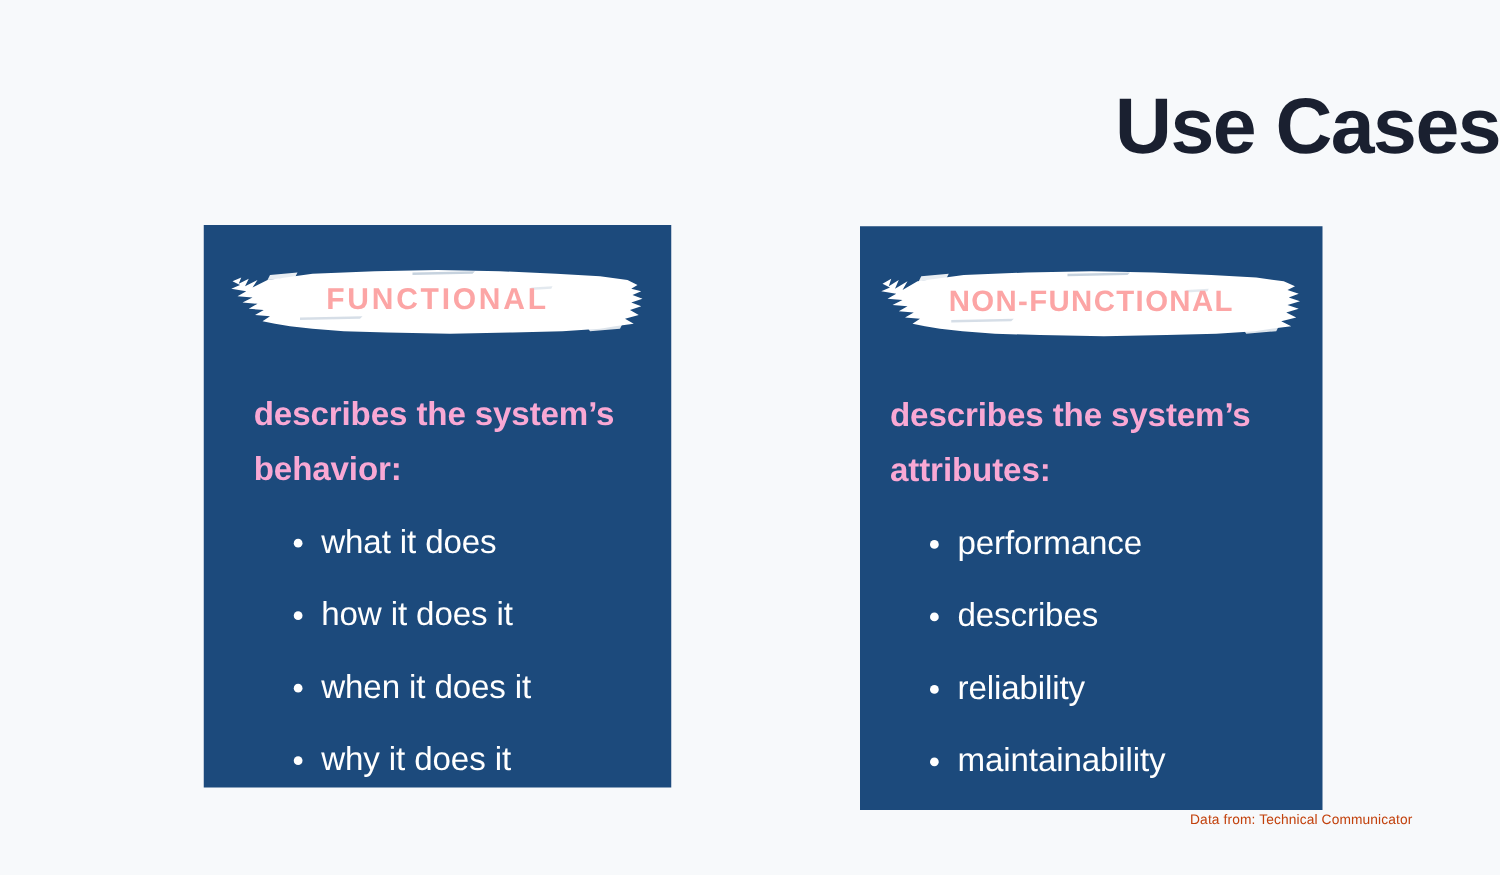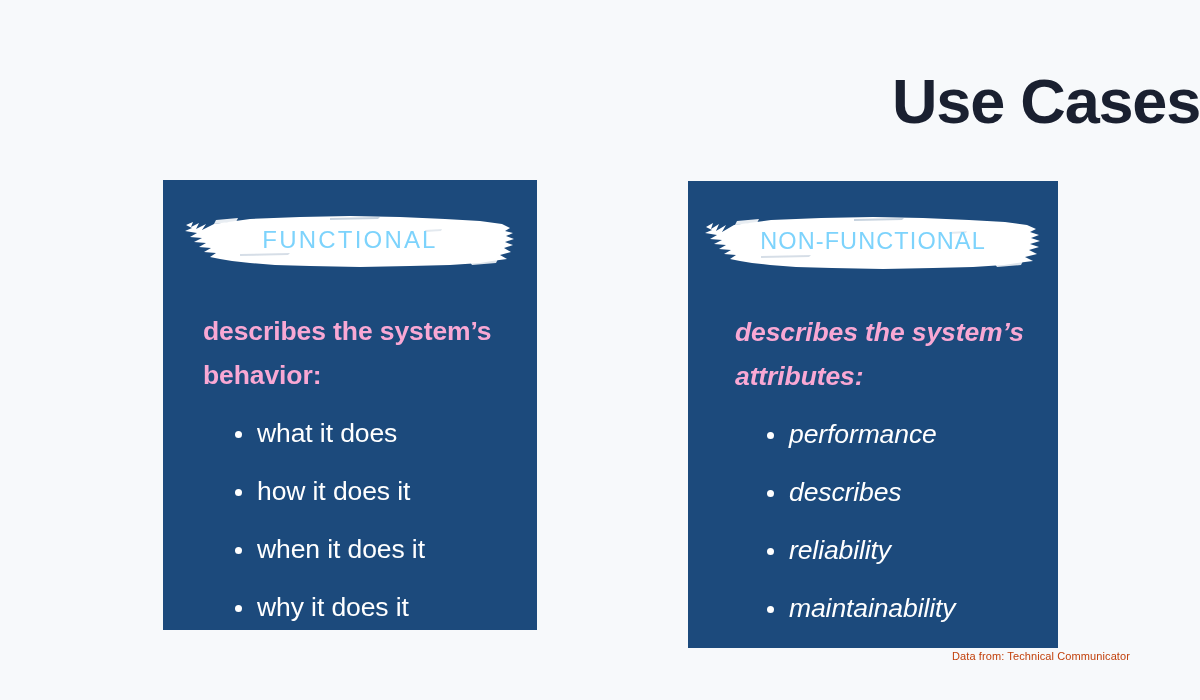--- a/index.html
+++ b/index.html
@@ -56,39 +56,39 @@
     height: 100%;
     display: block;
   }
   .badge-label {
     position: absolute;
     inset: 0;
     display: flex;
     align-items: center;
     justify-content: center;
     font-size: 24px;
-    font-weight: 400;
+    font-weight: 700;
     letter-spacing: 2.2px;
-    color: #7dd3fc;
+    color: #fca5a5;
     white-space: nowrap;
     padding-bottom: 2px;
   }
   .card-right .badge-label {
     font-size: 23.5px;
     letter-spacing: 1.1px;
   }
 
   
   .card-body {
     position: absolute;
     top: 130px;
     left: 40px;
     right: 24px;
   }
-  .card-right .card-body { left: 47px; font-style: italic; }
+  .card-right .card-body { left: 24px; }
 
   .card-heading {
     font-size: 26.5px;
     font-weight: 700;
     color: #f9a8d4;
     line-height: 1.66;
     letter-spacing: -0.1px;
   }
 
   .bullet-list {

